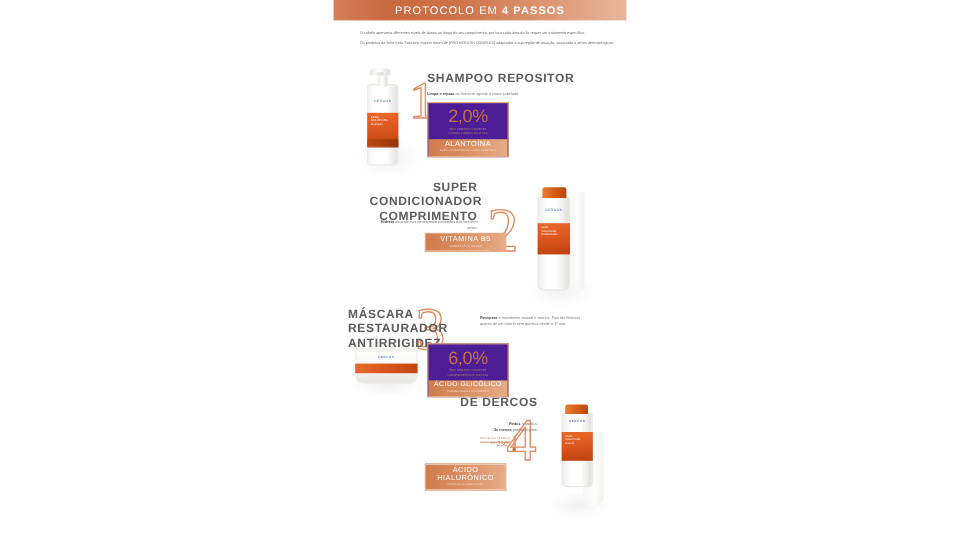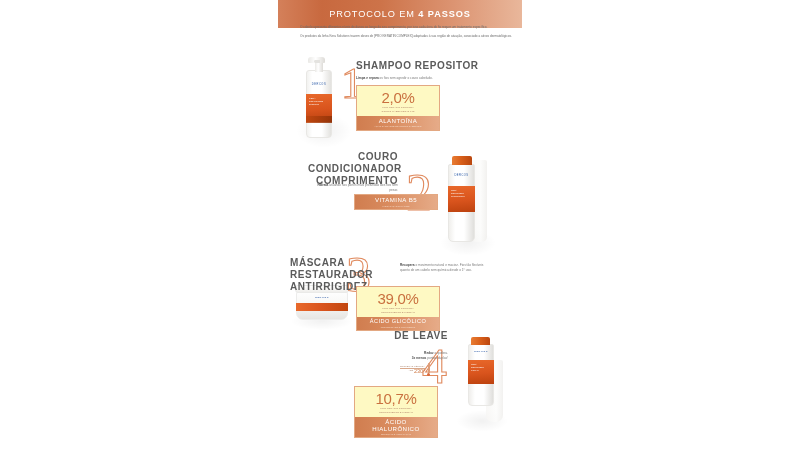--- a/index.html
+++ b/index.html
@@ -18,21 +18,21 @@
     position: absolute;
     left: 278px; top: 0;
     width: 244px; height: 450px;
     background: #ffffff;
   }
 
   
   .banner {
     position: absolute;
     left: 0; top: 0;
-    width: 244px; height: 28px;
+    width: 244px; height: 17px;
     background: linear-gradient(90deg,#d4805a 0%,#c8693f 18%,#cd7349 42%,#dc9472 72%,#e9b79b 100%);
     display: flex; align-items: center; justify-content: center;
   }
   .banner-title {
     font-size: 9.2px;
     letter-spacing: 0.9px;
     color: #ffffff;
     white-space: nowrap;
   }
   .banner-title b { font-weight: 700; }
@@ -74,23 +74,23 @@
     font-weight: 400;
     color: transparent;
     -webkit-text-stroke: 1.1px #e08a5e;
     line-height: 0.8;
     user-select: none;
   }
 
   
   .badge {
     position: absolute;
-    width: 84px;
+    width: 68px;
     border: 0.8px solid #e3a882;
-    background: #fef9c3;
+    background: #4c1d95;
     overflow: hidden;
   }
   .badge-top {
     padding: 3.5px 4px 2.5px;
     text-align: center;
   }
   .pct {
     font-size: 15px;
     color: #c9703f;
     letter-spacing: -0.3px;
@@ -381,21 +381,21 @@
       <div class="b2-txt">
         <div>KERA</div>
         <div>SOLUTIONS</div>
         <div>condicionador</div>
       </div>
     </div>
 
     <div class="numeral" style="left:128px; top:24px; font-size:52px;">2</div>
 
     <div class="head" style="position:absolute; left:30px; top:3px; width:90px; text-align:right;">
-      <div>COURO</div>
+      <div>SUPER</div>
       <div>CONDICIONADOR</div>
       <div>COMPRIMENTO</div>
     </div>
 
     <div class="desc" style="position:absolute; left:36px; top:35px; width:84px; text-align:right;"><b>Hidrata</b><span> atuando nas partes mais profundas dos fios sem pesar.</span></div>
 
     <div class="badge" style="left:76px; top:46px;">
       <div class="badge-foot">
         <div class="ing">VITAMINA B5</div>
         <div class="ing-sub">HIDRATAÇÃO E MACIEZ</div>
@@ -418,21 +418,21 @@
     <div class="head" style="position:absolute; left:12px; top:-1px; width:90px; text-align:left;">
       <div>MÁSCARA</div>
       <div>RESTAURADOR</div>
       <div>ANTIRRIGIDEZ</div>
     </div>
 
     <div class="desc" style="position:absolute; left:122px; top:5px; width:94px;"><b>Recupera</b><span> o movimento natural e maciez. Fios tão flexíveis quanto de um cabelo sem química desde o 1º uso.</span></div>
 
     <div class="badge" style="left:78px; top:28px;">
       <div class="badge-top">
-        <div class="pct">39,0%</div>
+        <div class="pct">6,0%</div>
         <div class="pct-sub">
           <div>PRO KERATIN COMPLEX</div>
           <div>COMPRIMENTO E PONTAS</div>
         </div>
       </div>
       <div class="badge-foot">
         <div class="ing" style="font-size:5.6px;">ÁCIDO GLICÓLICO</div>
         <div class="ing-sub">FLEXIBILIDADE E MOVIMENTO</div>
       </div>
     </div>
@@ -450,48 +450,41 @@
       <div class="b4-txt">
         <div>KERA</div>
         <div>SOLUTIONS</div>
         <div>leave in</div>
       </div>
     </div>
 
     <div class="numeral" style="left:144px; top:18px; font-size:50px;">4</div>
 
     <div class="head" style="position:absolute; left:20px; top:2px; width:150px; text-align:right;">
-      <div>DE LEAVE</div>
+      <div>DE DERCOS</div>
     </div>
 
     <div class="desc" style="position:absolute; left:82px; top:23px; width:88px; text-align:right;">
       <div><b>Reduz</b><span> a quebra.</span></div>
       <div><b>3x menos</b><span> pontas duplas!</span></div>
     </div>
 
     <div class="thermo" style="left:122px; top:35px;">
       <div class="thermo-txt">
         <div class="thermo-l1">PROTEÇÃO TÉRMICA</div>
         <div class="thermo-rule"></div>
         <div class="thermo-l2"><span style="font-size:2.4px; color:#a87f66; vertical-align:middle; margin-right:1px;">ATÉ</span><span>230°</span></div>
       </div>
       <div class="thermo-icon">
         <div class="thermo-stem"></div>
         <div class="thermo-bulb"></div>
       </div>
     </div>
 
     <div class="badge" style="left:76px; top:58px;">
-      <div class="badge-top">
-        <div class="pct">10,7%</div>
-        <div class="pct-sub">
-          <div>PRO KERATIN COMPLEX</div>
-          <div>COMPRIMENTO E PONTAS</div>
-        </div>
-      </div>
       <div class="badge-foot">
         <div class="ing">
           <div>ÁCIDO</div>
           <div>HIALURÔNICO</div>
         </div>
         <div class="ing-sub">NUTRIÇÃO E HIDRATAÇÃO</div>
       </div>
     </div>
   </div>
 

